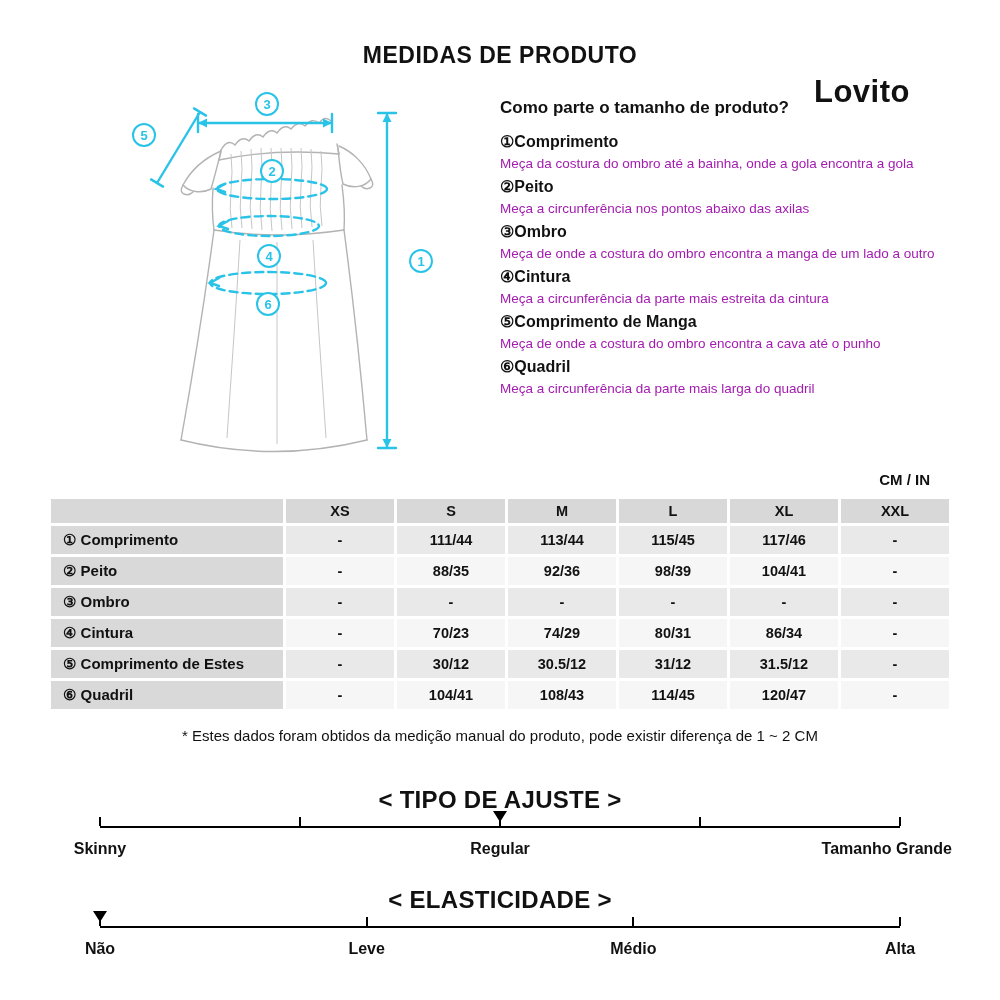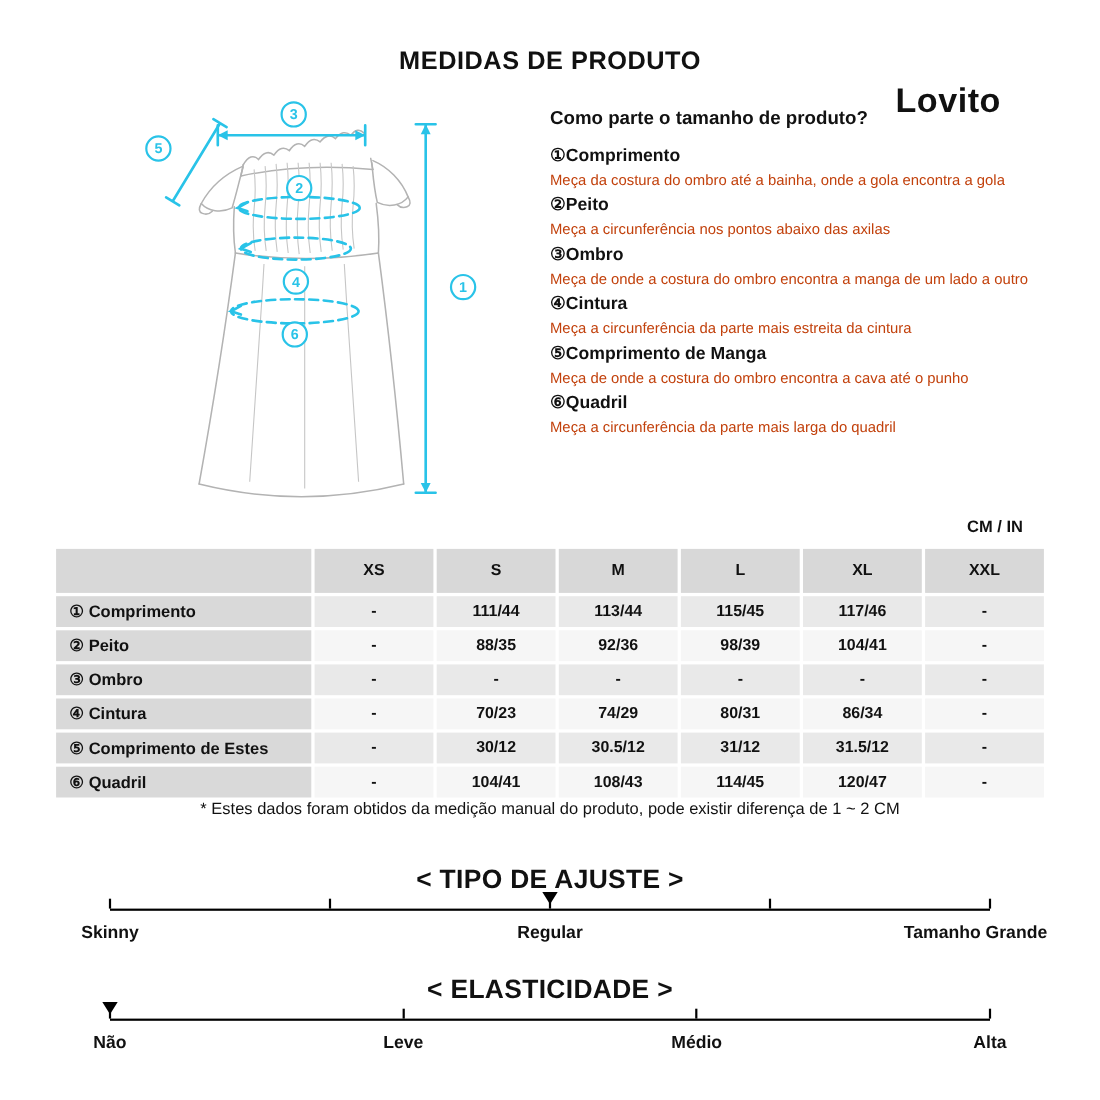--- a/index.html
+++ b/index.html
@@ -14,26 +14,26 @@
   .abs { position:absolute; }
 
   .page-title { top:42px; left:0; right:0; text-align:center; font-size:23px; font-weight:800; letter-spacing:.5px; }
   .brand { top:34px; right:90px; font-size:31px; font-weight:800; letter-spacing:.5px;margin-top:40px; }
 
   .diagram { left:55px; top:88px; width:420px; height:385px; }
 
   .guide { left:500px; top:98px; width:450px; }
   .guide-heading { font-size:17px; font-weight:800; margin-bottom:13px; }
   .guide-label { font-size:16px; font-weight:800; line-height:22px; margin-top:2px; }
-  .guide-desc { font-size:13.5px; color:#c2410c; line-height:21px; margin-bottom:1px; }
+  .guide-desc { font-size:13.5px; color:#a21caf; line-height:21px; margin-bottom:1px; }
 
   .units { top:471px; right:70px; font-weight:800; font-size:15px; }
 
   table.size-table { left:48px; top:496px; width:904px; border-collapse:separate; border-spacing:3px; table-layout:fixed; }
-  .size-table th { background:#d8d8d8; height:40px; font-size:14.5px; font-weight:700; text-align:center; }
+  .size-table th { background:#d8d8d8; height:24px; font-size:14.5px; font-weight:700; text-align:center; }
   .size-table td { height:28px; font-size:14.5px; font-weight:700; text-align:center; }
   tr.r-odd  td { background:#e9e9e9; }
   tr.r-even td { background:#f6f6f6; }
   .size-table td.lbl { background:#d9d9d9; text-align:left; padding-left:12px; font-size:15px;margin-top:37px; }
 
   .footnote { top:727px; left:0; right:0; text-align:center; font-weight:400; font-size:15px; }
 
   .scale-title { left:0; right:0; text-align:center; font-weight:800; font-size:24px; letter-spacing:.3px; }
   .fit-title  { top:786px; }
   .ela-title  { top:886px; }

